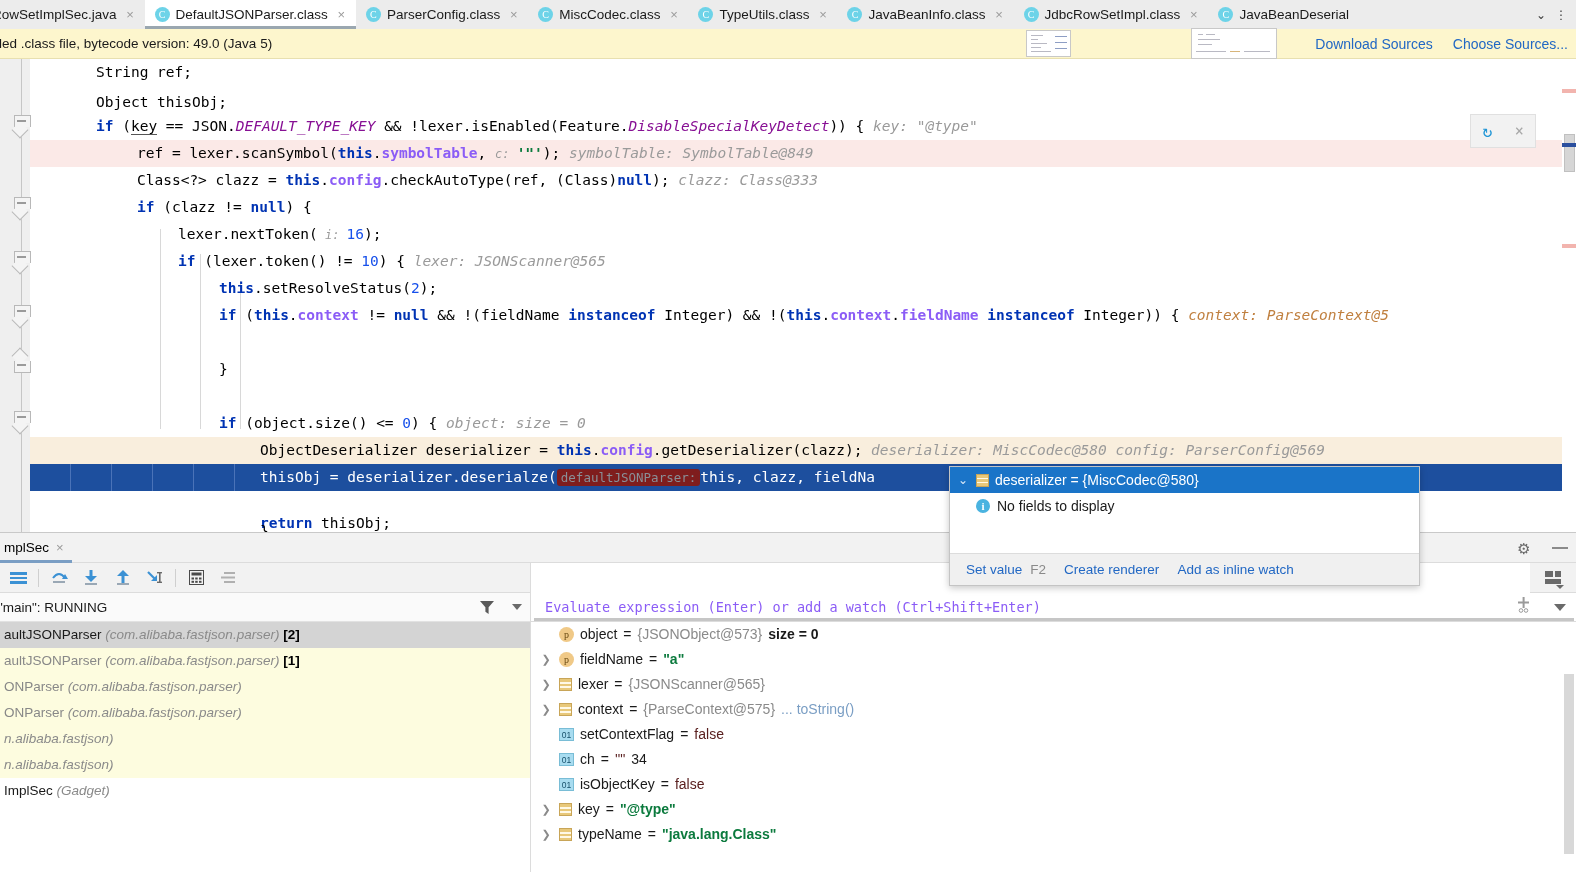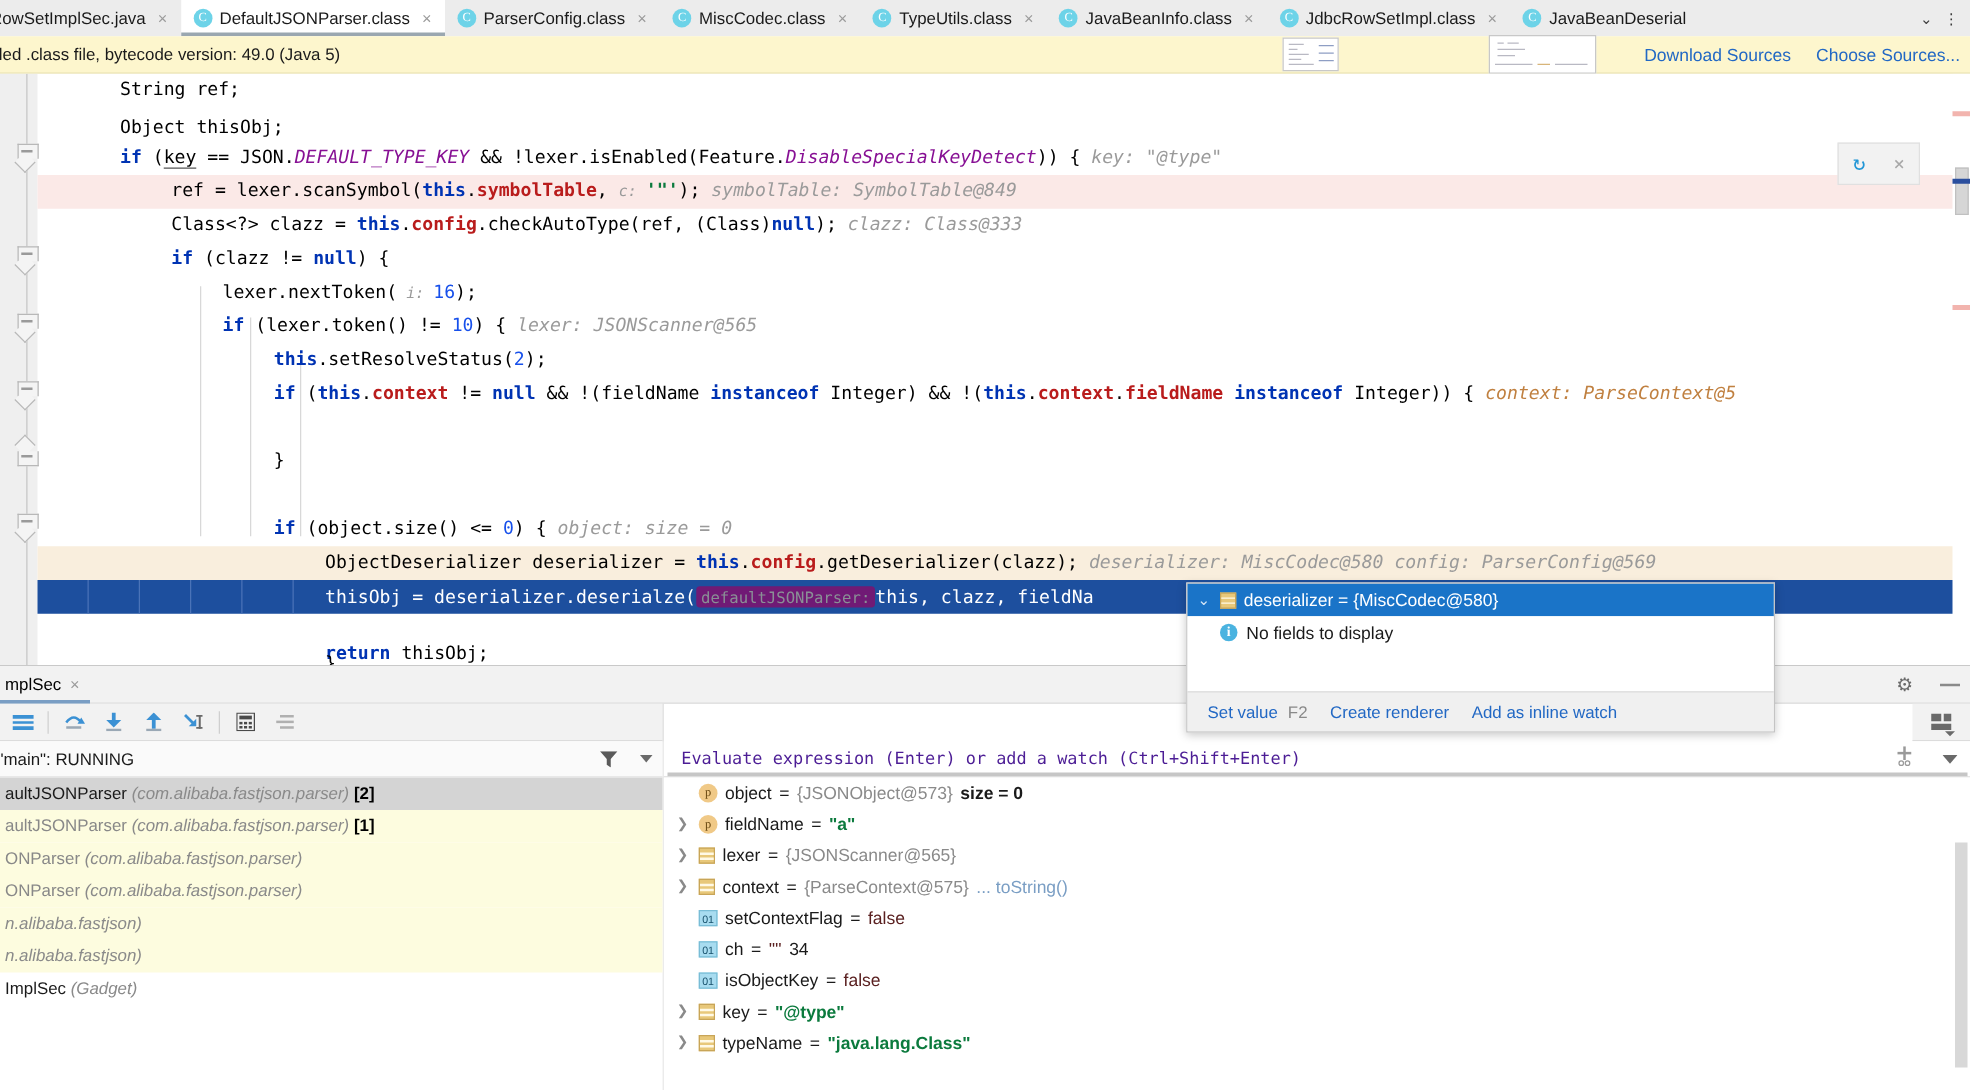--- a/index.html
+++ b/index.html
@@ -124,31 +124,31 @@
   .cline {
     position: absolute; left: 0; right: 0; height: 27px; line-height: 27px;
     white-space: nowrap; padding-left: 4px;
   }
   .cline.hl-exec { background: #f9eedd; }
   .cline.hl-pink { background: #fbe9e7; }
   .cline.hl-sel  { background: #1d4f9e; }
   .cline.hl-sel span { color: #ffffff !important; }
 
   .k  { color: #0033b3; font-weight: bold; }        
-  .f  { color: #b91c1c; font-weight: bold; }        
+  .f  { color: #8b5cf6; font-weight: bold; }        
   .st { color: #0b7a3d; }                           
   .n  { color: #1750eb; }                           
   .sf { color: #871094; font-style: italic; }       
   .pl { color: #000000; }
   .hint {
     color: #9a9a9a; font-style: italic; font-family: "DejaVu Sans Mono", monospace;
   }
   .hint-o { color: #c08040; font-style: italic; }
   .param-chip {
-    background: #701a75; color: #8a8f96; border-radius: 3px;
+    background: #7f1d1d; color: #8a8f96; border-radius: 3px;
     padding: 1px 4px; font-size: 12.5px; font-style: normal;
   }
 
   .indent-guide {
     position: absolute; width: 1px; background: #d8d8d8;
   }
 
   
   .selcells { position: absolute; left: 0; top: 0; height: 27px; }
 
@@ -270,21 +270,21 @@
   .frame-num { color: #000000; font-weight: bold; }
 
   .vsplit { position: absolute; left: 530px; top: 31px; width: 1px; height: 309px; background: #dcdcdc; }
 
   .eval-bar {
     position: absolute; left: 531px; top: 61px; width: 1045px; height: 29px;
     background: #ffffff; border-bottom: 1px solid #dcdcdc;
     display: flex; align-items: center; padding-left: 14px;
   }
   .eval-placeholder {
-    color: #4c1d95; font-family: "DejaVu Sans Mono", monospace; font-size: 13.5px;
+    color: #8b5cf6; font-family: "DejaVu Sans Mono", monospace; font-size: 13.5px;
   }
   .eval-right { position: absolute; right: 10px; display: flex; align-items: center; gap: 22px; }
   .plus-watch { color: #9a9a9a; font-size: 16px; }
 
   .vars { position: absolute; left: 531px; top: 90px; width: 1045px; height: 250px; background: #ffffff; }
   .var-row {
     height: 25px; line-height: 25px; font-size: 14px;
     display: flex; align-items: center; gap: 6px; padding-left: 8px;
     white-space: nowrap;
   }

